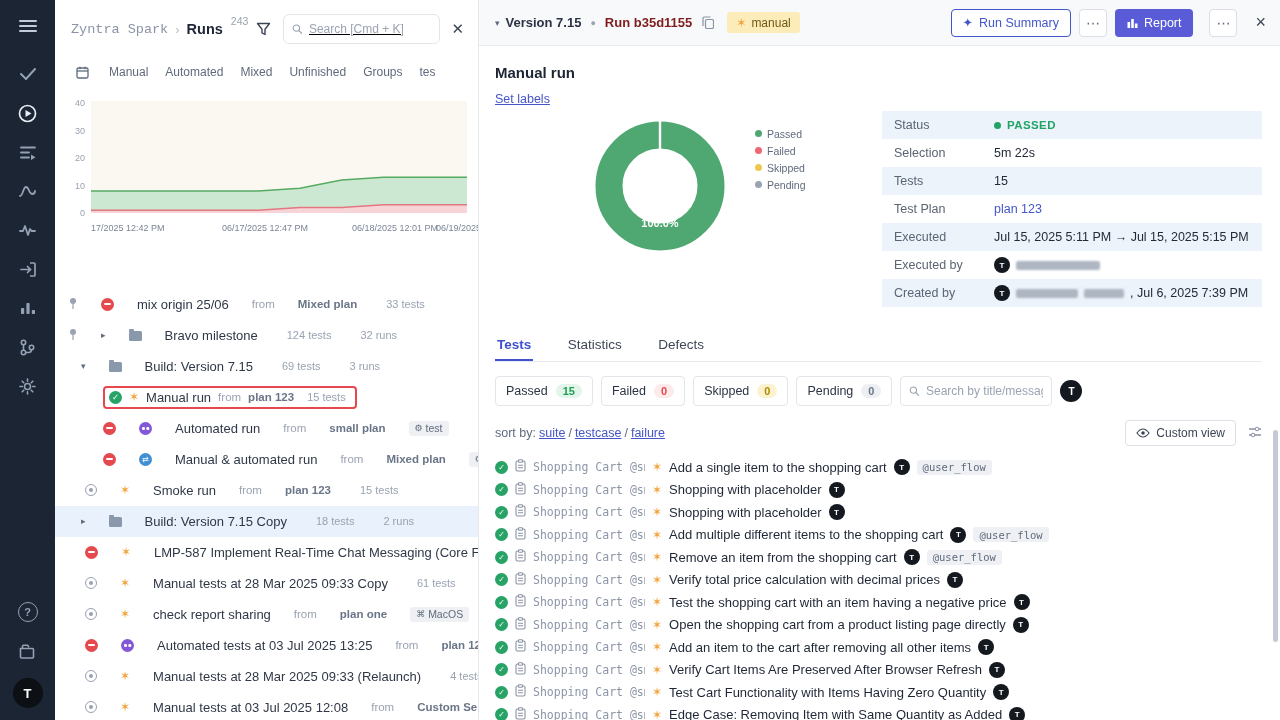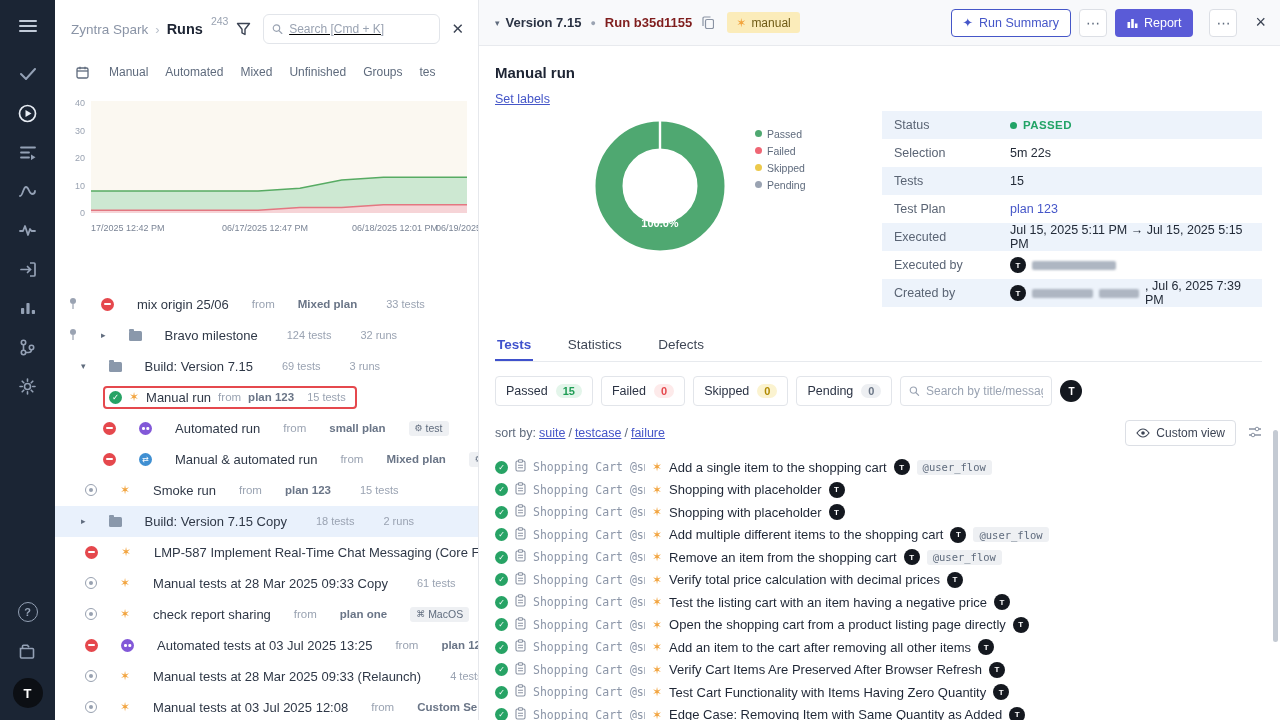--- a/index.html
+++ b/index.html
@@ -18,21 +18,21 @@
   .ib svg { display:block; }
   .ib-spacer { flex:1; }
   .avatar-big { width:30px; height:30px; border-radius:50%; background:#0c0f14;
     color:#fff; display:flex; align-items:center; justify-content:center;
     font-size:13px; font-weight:700; }
 
   
   .runs-panel { width:424px; border-right:1px solid #e6e8ec; flex-shrink:0;
     display:flex; flex-direction:column; overflow:hidden; }
   .rp-head { display:flex; align-items:center; padding:14px 8px 10px 16px; gap:5px; }
-  .crumb-project { color:#8a94a6; font-size:13.5px; }
+  .crumb-project { color:#8a94a6; font-size:13.5px;font-family:Liberation Mono, monospace; }
   .crumb-sep { color:#b9c0cb; font-size:13px; margin:0 2px; }
   .crumb-page { color:#1d2433; font-weight:700; font-size:14.5px; }
   .crumb-count { color:#9aa3b2; font-size:10.5px; margin-left:3px; align-self:flex-start; margin-top:1px; }
   .icon-btn { background:none; border:none; cursor:pointer; display:inline-flex;
     align-items:center; justify-content:center; padding:3px; }
   .searchbox { flex:1; display:flex; align-items:center; gap:6px; border:1px solid #e2e5ea;
     border-radius:6px; height:30px; padding:0 8px; margin-left:4px; background:#fff; min-width:0;text-decoration:underline; }
   .searchbox input { border:none; outline:none; width:100%; font-size:12px; color:#333b49;
     font-family:inherit; }
   .searchbox input::placeholder { color:#9aa3b2; }
@@ -113,21 +113,21 @@
   .donut-wrap { position:relative; width:150px; height:150px; }
   .donut-center { position:absolute; top:106px; left:0; width:100%; text-align:center;
     color:#fff; font-size:11px; font-weight:700; }
   .legend { margin-left:20px; margin-top:14px; }
   .legend-item { display:flex; align-items:center; gap:5px; font-size:10.5px;
     color:#5f6b7d; height:17px; }
   .lg-dot { width:7px; height:7px; border-radius:50%; }
   .info { margin-left:auto; width:380px; font-size:12.5px; }
   .info-row { display:flex; height:28px; align-items:center; }
   .info-row:nth-child(odd) { background:#edf3fb; }
-  .info-label { width:128px; color:#5a6474; padding-left:12px; flex-shrink:0; }
+  .info-label { width:112px; color:#5a6474; padding-left:12px; flex-shrink:0; }
   .info-value { color:#232b38; display:flex; align-items:center; gap:6px; min-width:0; }
   .status-pass { color:#21a366; font-weight:700; font-size:11.5px; letter-spacing:.4px; }
   .dot-green { width:7px; height:7px; border-radius:50%; background:#21a366; }
   .plan-link { color:#4556c8; cursor:pointer; }
   .redact { height:9px; background:#aeb6c2; border-radius:2px; filter:blur(1.2px); }
 
   .dp-tabs { margin-top:22px; border-bottom:1px solid #e7eaee; }
   .dp-tab { display:inline-block; padding:8px 2px 7px; margin-right:28px; font-size:13.5px;
     color:#3f4756; background:none; border:none; cursor:pointer; font-family:inherit; }
   .dp-tab.active { color:#3f51cc; font-weight:700; border-bottom:2px solid #3f51cc; }
@@ -683,21 +683,21 @@
           </div>
           <div class="test-row">
             <span class="st-passed sm">✓</span>
             <span class="clip-ic"><svg width="11" height="13" viewBox="0 0 11 13">
                 <rect x="1" y="2" width="9" height="10" rx="1.5" fill="none" stroke="#8a93a3" stroke-width="1.1"></rect>
                 <rect x="3.5" y="0.8" width="4" height="2.4" rx="0.8" fill="#fff" stroke="#8a93a3" stroke-width="1.1"></rect>
                 <path d="M3 6.2h5M3 8.7h5" stroke="#8a93a3" stroke-width="1.1"></path>
               </svg></span>
             <span class="suite">Shopping Cart @sm…</span>
             <span class="burst">✶</span>
-            <span class="test-title">Test the listing cart with an item having a negative price</span>
+            <span class="test-title">Test the shopping cart with an item having a negative price</span>
             <span class="avatar-t">T</span>
           </div>
           <div class="test-row">
             <span class="st-passed sm">✓</span>
             <span class="clip-ic"><svg width="11" height="13" viewBox="0 0 11 13">
                 <rect x="1" y="2" width="9" height="10" rx="1.5" fill="none" stroke="#8a93a3" stroke-width="1.1"></rect>
                 <rect x="3.5" y="0.8" width="4" height="2.4" rx="0.8" fill="#fff" stroke="#8a93a3" stroke-width="1.1"></rect>
                 <path d="M3 6.2h5M3 8.7h5" stroke="#8a93a3" stroke-width="1.1"></path>
               </svg></span>
             <span class="suite">Shopping Cart @sm…</span>

